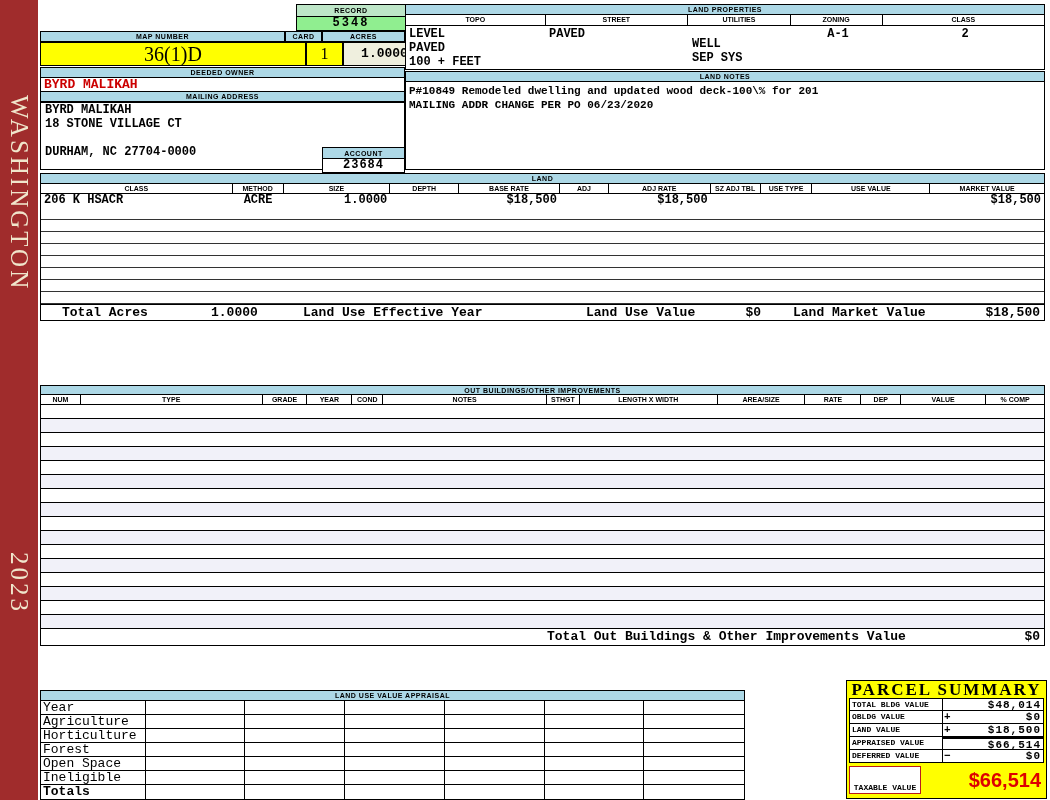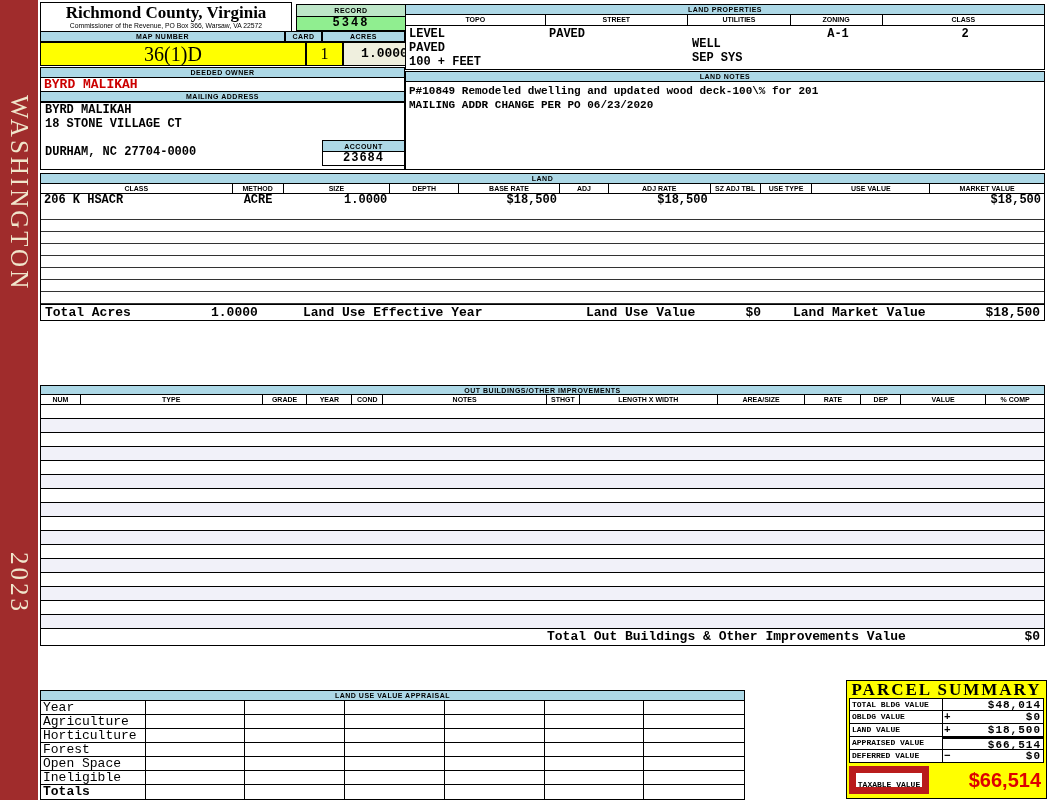--- a/index.html
+++ b/index.html
@@ -32,21 +32,21 @@
   .val-cell { border: 1px solid #000; text-align: center; }
 
   #map-value { font-family: "Liberation Serif", serif; font-size: 20px; line-height: 22px; background: #FFFF00; }
   #card-value { font-family: "Liberation Serif", serif; font-size: 16px; line-height: 22px; background: #FFFF00; }
   #acres-value { font-size: 13px; font-weight: bold; line-height: 22px; background: #EFEFDE; }
 
   #owner-value { left: 40px; top: 78px; width: 365px; height: 14px; border: 1px solid #000; border-top: none;
                  color: #CC0000; font-weight: bold; font-size: 13px; line-height: 13px; padding-left: 3px; }
   #addr-box { left: 40px; top: 102px; width: 365px; height: 68px; }
   #addr-box .line { height: 14px; line-height: 14px; padding-left: 4px; font-size: 12px; font-weight: bold; }
-  #account-box { left: 322px; top: 140px; width: 83px; }
+  #account-box { left: 322px; top: 147px; width: 83px; }
   #account-value { height: 14px; border: 1px solid #000; border-top: none; background: #fff;
                    text-align: center; font-size: 12px; font-weight: bold; line-height: 13px; letter-spacing: 1px; }
 
   
   #lp-box { left: 405px; top: 4px; width: 640px; height: 66px; }
   #lp-title, #ln-title, #land-title, #ob-title, #appr-title { height: 10px; background: #ADD8E6;
       border-bottom: 1px solid #000; font-size: 7px; font-weight: bold; text-align: center; line-height: 10px; letter-spacing: .5px; }
   .headcells { display: flex; }
   .headcells .hc { height: 11px; border-right: 1px solid #000; border-bottom: 1px solid #000;
                    font-size: 7px; font-weight: bold; text-align: center; line-height: 10px; background: #fff; }
@@ -92,39 +92,35 @@
   .ps-label { width: 94px; background: #fff; border: 1px solid #000; border-top: none;
               font-size: 8px; font-weight: bold; font-family: "Liberation Mono", "DejaVu Sans Mono", monospace;
               line-height: 12px; padding-left: 2px; }
   .ps-val { flex: 1; background: #fff; border: 1px solid #000; border-top: none; border-left: none;
             display: flex; justify-content: space-between; font-family: "Liberation Mono", "DejaVu Sans Mono", monospace; }
   .ps-row.first .ps-label, .ps-row.first .ps-val { border-top: 1px solid #000; }
   .ps-row.heavy .ps-val { border-top: 2px solid #000; }
   .ps-op { font-size: 11px; font-weight: bold; line-height: 12px; padding-left: 1px; }
   .ps-amt { font-size: 11px; font-weight: bold; line-height: 12px; padding-right: 2px; letter-spacing: 1px; }
   #ps-taxable { display: flex; height: 28px; margin: 3px 2px 0 2px; }
-  #ps-taxable-label { width: 80px; background: #fff; border: 7px solid #b91c1c; font-size: 8px; font-weight: bold;
-                      font-family: "Liberation Mono", "DejaVu Sans Mono", monospace; text-align: center; line-height: 9px; padding-top: 7px; }
+  #ps-taxable-label { width: 72px; background: #fff; border: 1px solid #b91c1c; font-size: 8px; font-weight: bold;
+                      font-family: "Liberation Mono", "DejaVu Sans Mono", monospace; text-align: center; line-height: 9px; padding-top: 16px; }
   #ps-taxable-value { flex: 1; color: #DD0000; font-size: 20px; font-weight: bold; text-align: right;
                       line-height: 28px; padding-right: 3px; }
 </style>
 </head>
 <body>
 
 <div id="card">
 
   <div id="sidebar">
     <div class="vtext" style="left:5px; top:95px;">WASHINGTON</div>
     <div class="vtext" style="left:5px; top:552px;">2023</div>
   </div>
 
-  <div class="abs bordered" id="title-block">
-    <div id="county-title">Richmond County, Virginia</div>
-    <div id="county-sub">Commissioner of the Revenue, PO Box 366, Warsaw, VA 22572</div>
-  </div>
 
   <div class="abs" id="record-box">
     <div class="band" id="record-label">RECORD</div>
     <div class="mono" id="record-value">5348</div>
   </div>
 
   <div class="abs hdr-row" style="top:31px;">
     <div class="band" style="width:245px;">MAP NUMBER</div>
     <div class="band" style="width:37px;">CARD</div>
     <div class="band" style="width:83px;">ACRES</div>
@@ -219,21 +215,21 @@
         <div class="erow"></div>
         <div class="erow"></div>
         <div class="erow"></div>
         <div class="erow"></div>
         <div class="erow"></div>
         <div class="erow"></div>
         <div class="erow"></div>
         <div class="erow"></div>
       </div>
     <div id="land-total">
-      <span style="left:4px;text-align:right;">Total Acres</span>
+      <span style="left:21px;text-align:right;">Total Acres</span>
       <span style="left:170px;">1.0000</span>
       <span style="left:262px;">Land Use Effective Year</span>
       <span style="left:545px;">Land Use Value</span>
       <span style="left:650px; width:70px; text-align:right;">$0</span>
       <span style="left:752px;">Land Market Value</span>
       <span style="right:4px;">$18,500</span>
     </div>
   </div>
 
   <div class="abs bordered" id="ob-box">

